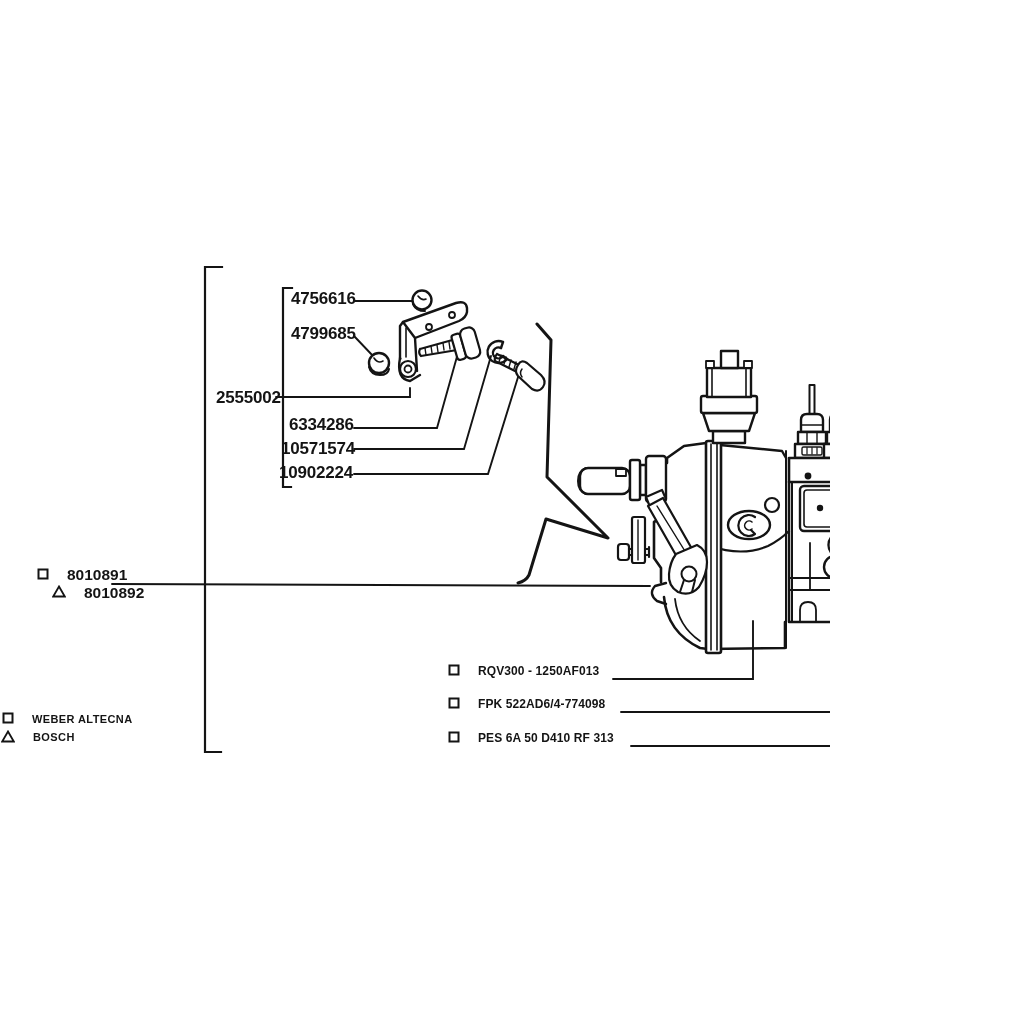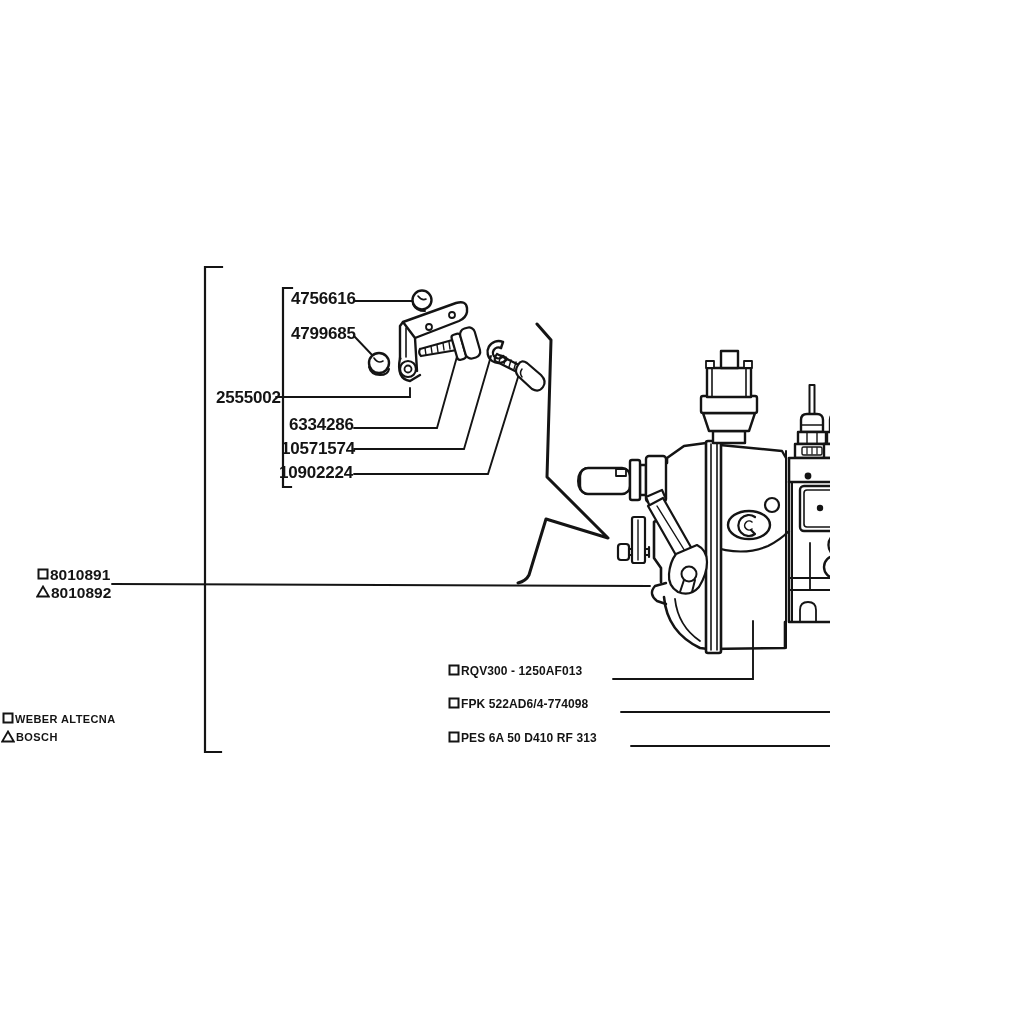--- a/index.html
+++ b/index.html
@@ -6,21 +6,21 @@
   #canvas{
     position:relative;width:830px;height:1024px;background:#ffffff;overflow:hidden;
     font-family:"Liberation Sans", sans-serif;color:#141414;
   }
   svg.art{position:absolute;left:0;top:0;}
   .plabel{
     position:absolute;font-weight:700;font-size:17px;line-height:1;
     letter-spacing:-0.2px;white-space:nowrap;
   }
   .symrow{
-    position:absolute;display:flex;align-items:center;gap:1px;
+    position:absolute;display:flex;align-items:center;gap:18px;
     font-weight:700;line-height:1;white-space:nowrap;
   }
   .symrow .txt{display:inline-block;}
   .asm{font-size:15.5px;}
   .legend{font-size:11px;letter-spacing:0.4px;}
   .spec{font-size:12px;letter-spacing:0.1px;}
   .marker{display:inline-block;flex:0 0 auto;}
 </style>
 </head>
 <body>
@@ -252,21 +252,21 @@
   </div>
 
   <div class="symrow asm" style="left:37px;top:567px">
     <span class="marker">
       <svg width="12" height="12">
           <rect x="1.5" y="1.5" width="9" height="9" fill="#ffffff" stroke="#141414" stroke-width="2"></rect>
         </svg>
     </span>
     <span class="txt">8010891</span>
   </div>
-  <div class="symrow asm" style="left:36px;top:585px">
+  <div class="symrow asm" style="left:52px;top:585px">
     <span class="marker">
       <svg width="14" height="13">
           <polygon points="7,1.5 12.8,11.5 1.2,11.5" fill="#ffffff" stroke="#141414" stroke-width="1.8"></polygon>
         </svg>
     </span>
     <span class="txt">8010892</span>
   </div>
 
   <div class="symrow legend" style="left:2px;top:712px">
     <span class="marker">

